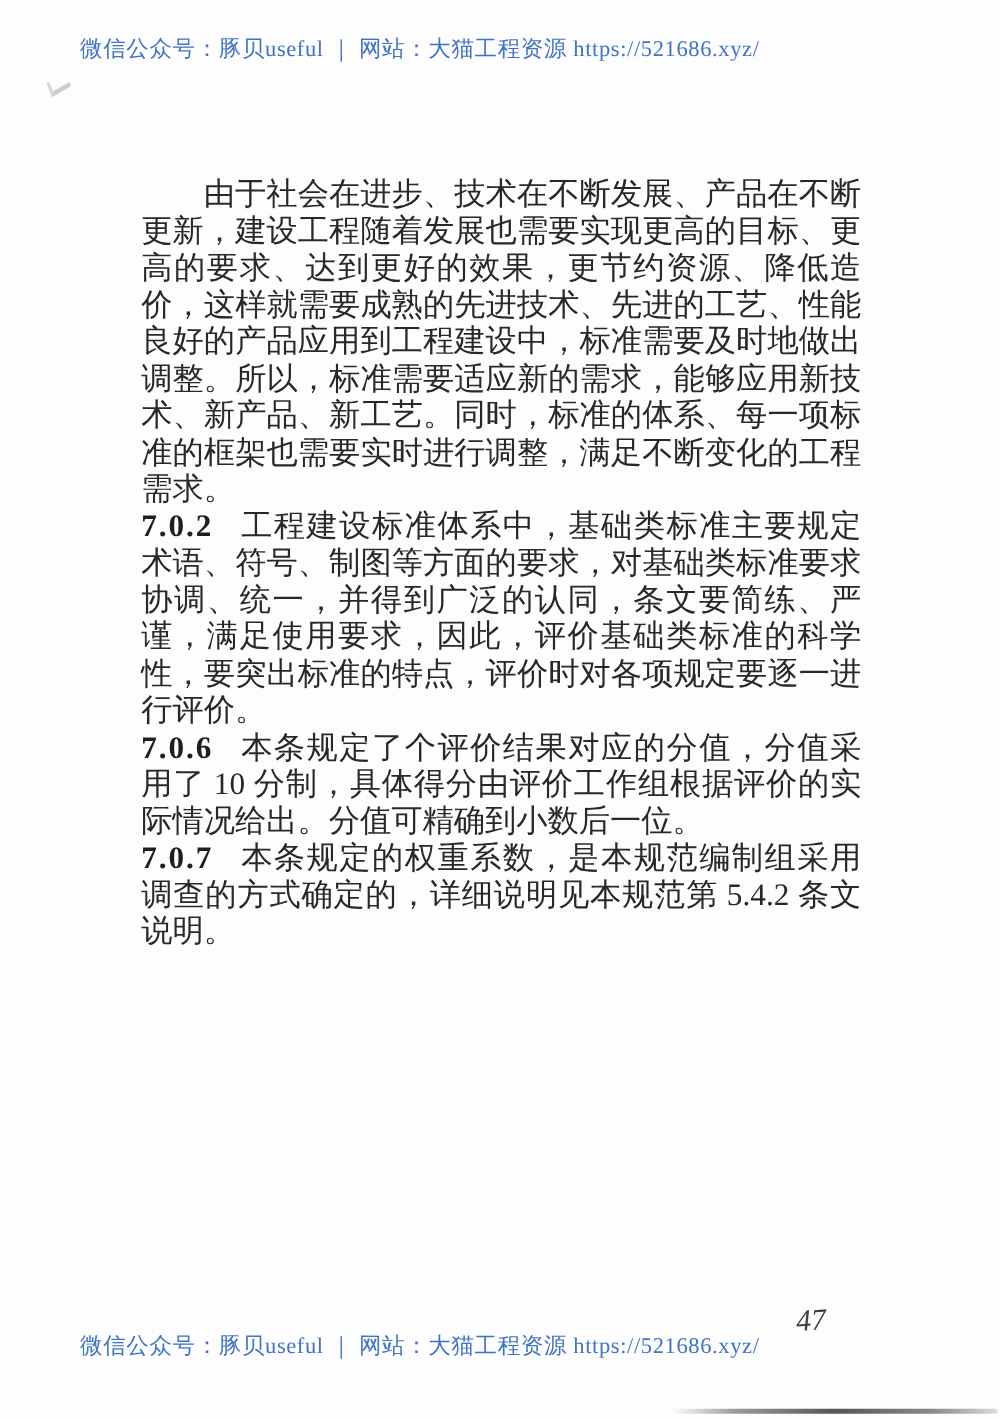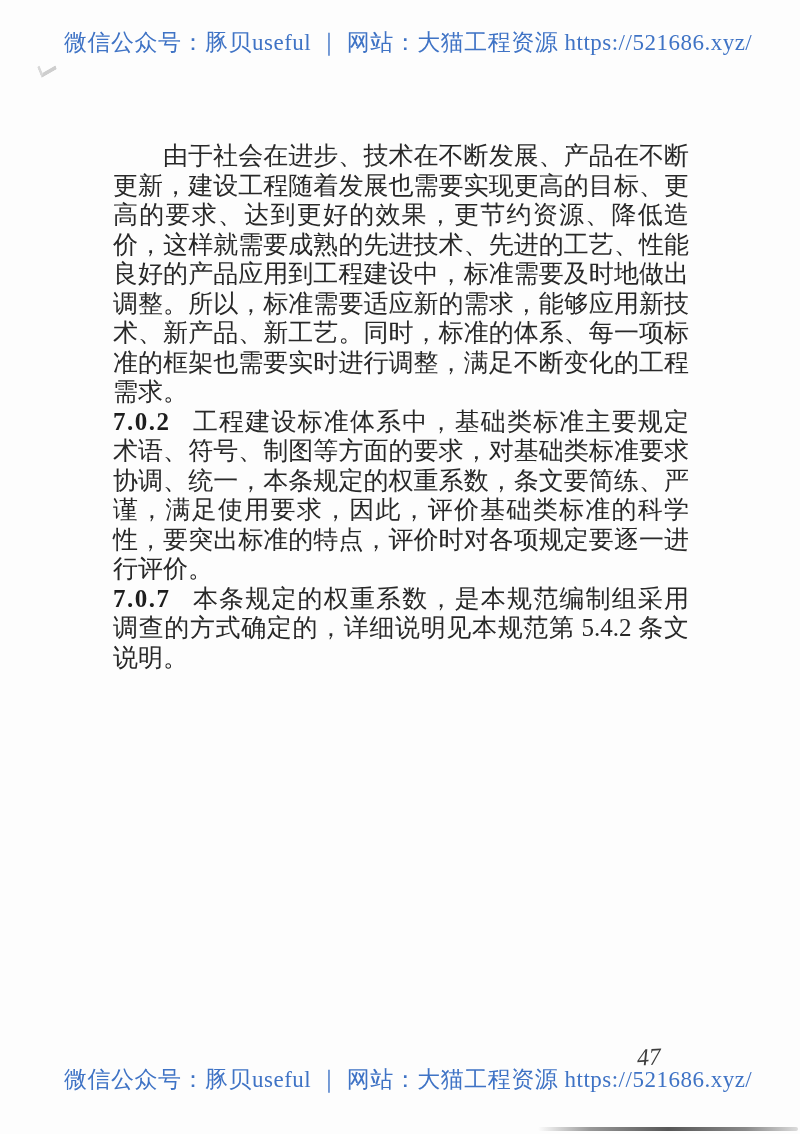--- a/index.html
+++ b/index.html
@@ -7,21 +7,21 @@
     width: 800px;
     height: 1134px;
     position: relative;
     background: #fdfdfd;
     font-family: "Liberation Serif", "DejaVu Serif", serif;
     overflow: hidden;
   }
   .watermark {
     position: absolute;
     left: 64px;
-    font-size: 23px;
+    font-size: 18px;
     letter-spacing: 0.5px;
     white-space: nowrap;
     color: #3f73c5;
     font-family: "Liberation Serif", "DejaVu Serif", serif;
   }
   .watermark-top { top: 27px; }
   .watermark-bottom { top: 1064px; }
   .pen-mark {
     position: absolute;
     left: 38px;
@@ -84,21 +84,24 @@
   <span>微信公众号：豚贝useful ｜ 网站：大猫工程资源 https://521686.xyz/</span>
 </div>
 
 <div class="pen-mark"></div>
 
 <div class="body-text">
   <p class="indent">
     <span>由于社会在进步、技术在不断发展、产品在不断更新，建设工程随着发展也需要实现更高的目标、更高的要求、达到更好的效果，更节约资源、降低造价，这样就需要成熟的先进技术、先进的工艺、性能良好的产品应用到工程建设中，标准需要及时地做出调整。所以，标准需要适应新的需求，能够应用新技术、新产品、新工艺。同时，标准的体系、每一项标准的框架也需要实时进行调整，满足不断变化的工程需求。</span>
   </p>
   <p>
-    <b class="num">7.0.2</b><span>工程建设标准体系中，基础类标准主要规定术语、符号、制图等方面的要求，对基础类标准要求协调、统一，本条规定的权重系数，条文要简练、严谨，满足使用要求，因此，评价基础类标准的科学性，要突出标准的特点，评价时对各项规定要逐一进行评价。</span>
+    <b class="num">7.0.2</b><span>工程建设标准体系中，基础类标准主要规定术语、符号、制图等方面的要求，对基础类标准要求协调、统一，并得到广泛的认同，条文要简练、严谨，满足使用要求，因此，评价基础类标准的科学性，要突出标准的特点，评价时对各项规定要逐一进行评价。</span>
+  </p>
+  <p>
+    <b class="num">7.0.6</b><span>本条规定了个评价结果对应的分值，分值采用了 10 分制，具体得分由评价工作组根据评价的实际情况给出。分值可精确到小数后一位。</span>
   </p>
   <p>
     <b class="num">7.0.7</b><span>本条规定的权重系数，是本规范编制组采用调查的方式确定的，详细说明见本规范第 5.4.2 条文说明。</span>
   </p>
 </div>
 
 <div class="page-number">47</div>
 
 <div class="watermark watermark-bottom">
   <span>微信公众号：豚贝useful ｜ 网站：大猫工程资源 https://521686.xyz/</span>

